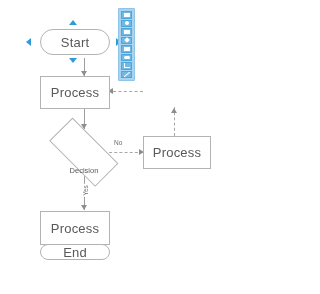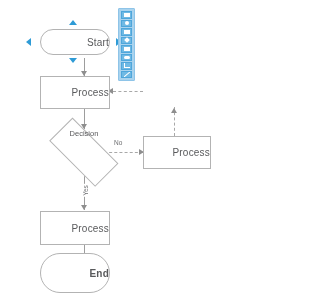--- a/index.html
+++ b/index.html
@@ -10,32 +10,32 @@
     overflow:hidden;
   }
   #canvas{position:relative;width:250px;height:294px;background:#fff;}
 
   
   .node{
     position:absolute;
     box-sizing:border-box;
     border:1px solid #b3b3b3;
     background:#ffffff;
-    display:flex;align-items:center;justify-content:flex-end;
+    display:flex;align-items:center;justify-content:center;
     color:#58595b;
-    font-size:10px;
+    font-size:13px;
     letter-spacing:.2px;
     white-space:nowrap;
   }
   .stadium{border-radius:999px;}
   .delay{border-radius:0 999px 999px 0;}
   .diamond{
     position:absolute;
     background:transparent;border:none;
-    display:flex;align-items:flex-start;justify-content:center;
+    display:flex;align-items:flex-end;justify-content:center;
     color:#58595b;font-size:7.5px;
   }
   .diamond .dia-bg{
     position:absolute;left:50%;top:50%;
     width:70.7%;height:70.7%;
     transform:translate(-50%,-50%) rotate(45deg);
     border:1px solid #b3b3b3;background:#fff;
     box-sizing:border-box;
   }
   .diamond .dia-label{position:relative;z-index:2;}
@@ -141,21 +141,21 @@
   </div>
 
   <div class="node" style="left:143px;top:136px;width:68px;height:33px;">
     <span>Process</span>
   </div>
 
   <div class="node" style="left:40px;top:211px;width:70px;height:34px;">
     <span>Process</span>
   </div>
 
-  <div class="node stadium" style="left:40px;top:253px;width:70px;height:40px;font-weight:bold;">
+  <div class="node stadium" style="left:40px;top:244px;width:70px;height:16px;">
     <span>End</span>
   </div>
 
   <div class="handle up" style="left:69px;top:20px;"></div>
   <div class="handle left" style="left:26px;top:38px;"></div>
   <div class="handle right" style="left:116px;top:38px;"></div>
   <div class="handle down" style="left:69px;top:58px;"></div>
 
   <div id="palette" style="left:118px;top:8px;width:15px;">
     <div class="pal-item">

